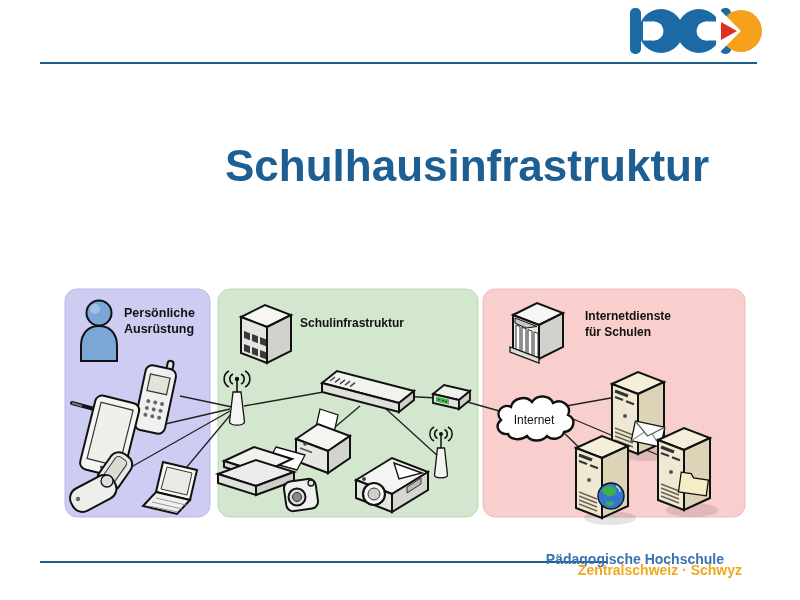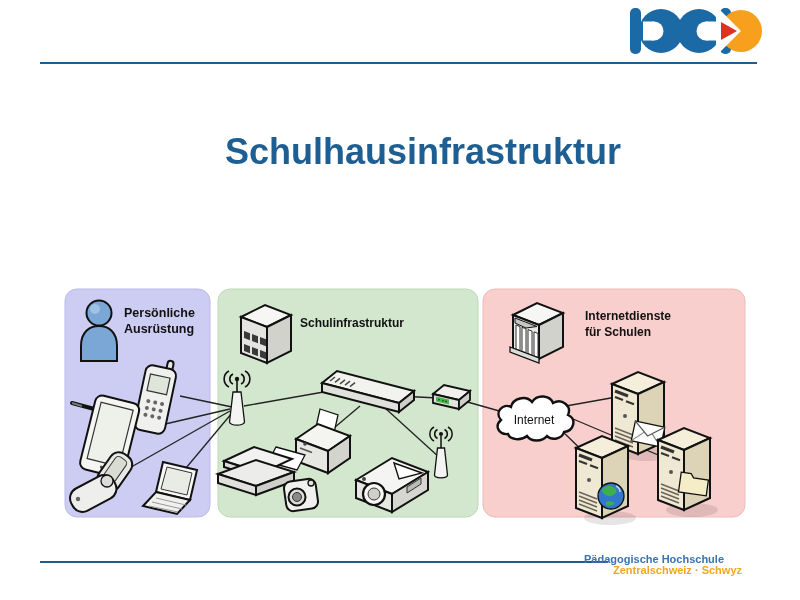--- a/index.html
+++ b/index.html
@@ -4,29 +4,29 @@
 <style>
   html,body{margin:0;padding:0;}
   .slide{
     position:relative;width:800px;height:600px;background:#ffffff;overflow:hidden;
     font-family:"Liberation Sans", sans-serif;
   }
   .rule{position:absolute;background:#1d5e8f;height:2px;}
   .rule-top{left:40px;top:62px;width:717px;}
   .rule-bottom{left:40px;top:561px;width:568px;}
   .title{
-    position:absolute;left:225px;top:128px;width:520px;
-    color:#1e5f93;font-size:36px;font-weight:bold;line-height:48px;letter-spacing:0px;
+    position:absolute;left:225px;top:142px;width:520px;
+    color:#1e5f93;font-size:44px;font-weight:bold;line-height:48px;letter-spacing:0px;
   }
   .title span{display:block;}
   .logo-svg{position:absolute;left:630px;top:6px;}
   .diagram-svg{position:absolute;left:0;top:0;}
   .footer-text{
     position:absolute;left:540px;top:554px;width:202px;text-align:right;
-    font-size:11px;font-weight:bold;line-height:11px;
+    font-size:14px;font-weight:bold;line-height:11px;
   }
   .footer-blue{color:#3973b0;padding-right:18px;}
   .footer-orange{color:#f0a81e;}
   .zone-label{font-size:12.5px;font-weight:bold;fill:#111111;}
   .zone-label2{font-size:12px;font-weight:bold;fill:#111111;}
   .cloud-label{font-size:12px;fill:#111111;}
   .edge{stroke:#222222;stroke-width:1.3;fill:none;}
   .outl{stroke:#111111;stroke-width:2;}
   .outl-thin{stroke:#111111;stroke-width:1.3;}
 </style>

